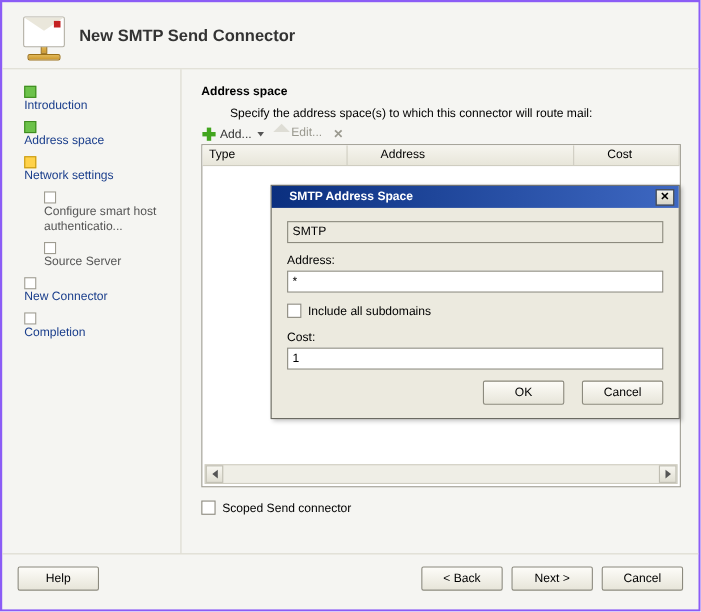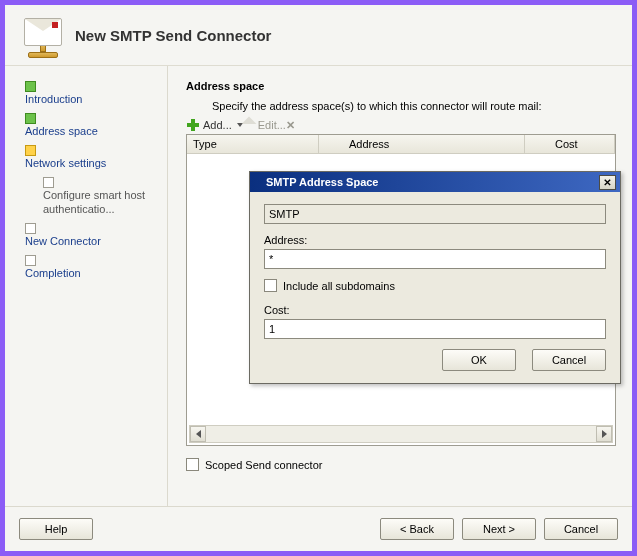--- a/index.html
+++ b/index.html
@@ -11,21 +11,21 @@
     font-size: 11px;
     color: #000;
     overflow: hidden;
   }
   .wizard {
     position: relative;
     width: 637px;
     height: 556px;
     background: #f5f5f2;
     box-sizing: border-box;
-    border: 5px solid #8b5cf6;
+    border: 2px solid #8b5cf6;
   }
 
   
   .header {
     display: flex;
     align-items: center;
     height: 60px;
     padding: 0 12px;
     border-bottom: 1px solid #dedcd1;
   }
@@ -135,22 +135,22 @@
     font-weight: bold;
     margin: 0 0 8px 0;
   }
   .instruction {
     margin-bottom: 6px;
     margin-left: 26px;
   }
 
   .toolbar {
     display: flex;
-    align-items: center;
-    gap: 0;
+    align-items: flex-start;
+    gap: 10px;
     margin-bottom: 2px;
   }
   .tool {
     display: flex;
     align-items: center;
     gap: 3px;
     color: #333;
   }
   .tool.disabled { color: #9a998f; }
   .plus {
@@ -369,20 +369,24 @@
         <span class="label">Address space</span>
       </div>
       <div class="step current">
         <span class="box"></span>
         <span class="label">Network settings</span>
       </div>
       <div class="step substep">
         <span class="box"></span>
         <span class="label">Configure smart host authenticatio...</span>
       </div>
+      <div class="step substep">
+        <span class="box"></span>
+        <span class="label">Source Server</span>
+      </div>
       <div class="step">
         <span class="box"></span>
         <span class="label">New Connector</span>
       </div>
       <div class="step">
         <span class="box"></span>
         <span class="label">Completion</span>
       </div>
     </div>
 

